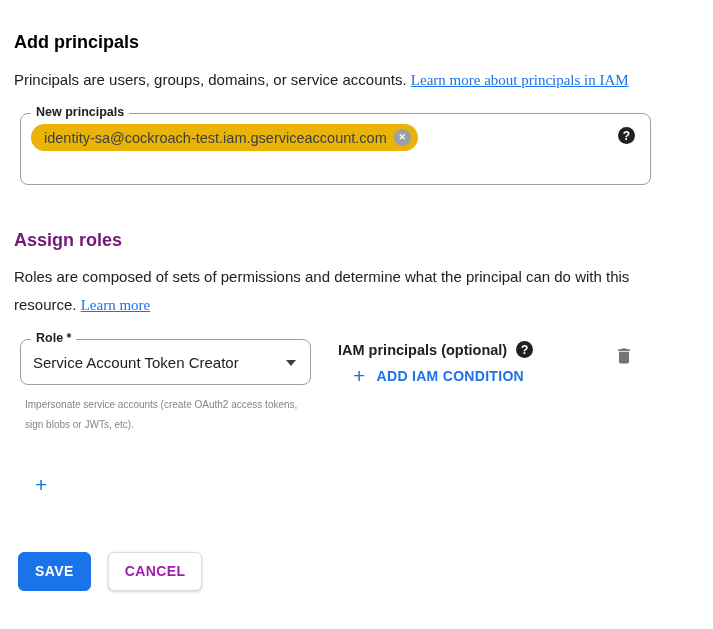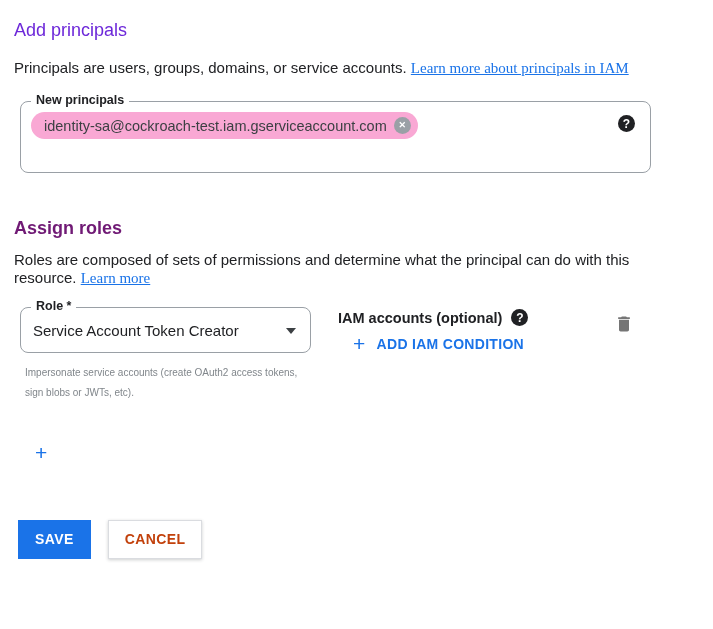--- a/index.html
+++ b/index.html
@@ -7,22 +7,22 @@
   body {
     width: 713px; height: 629px;
     background: #ffffff;
     font-family: "Liberation Sans", sans-serif;
     color: #202124;
     overflow: hidden;
   }
   .container { padding: 16px 14px; }
 
   h1.page-title {
-    font-size: 18px; font-weight: 400;
-    margin: 3px 0 0; line-height: 22px; color: #6d28d9;
+    font-size: 18px; font-weight: 700;
+    margin: 15px 0 0; line-height: 22px; color: #000000;
   }
   p.desc {
     font-size: 15px; line-height: 26px;
     margin: 14px 0 0; max-width: 652px; color: #202124;
   }
   a.link { color: #1a73e8; text-decoration: underline; cursor: pointer; font-family: Liberation Serif, serif; }
 
   
   .field {
     position: relative;
@@ -34,21 +34,21 @@
     position: absolute; top: -9px; left: 10px;
     background: #fff; padding: 0 5px;
     font-size: 12.5px; font-weight: 600; color: #202124;
     white-space: nowrap;
   }
   .principals-field { margin: 20px 0 0 6px; width: 631px; height: 72px; }
 
   .chip {
     display: inline-flex; align-items: center;
     margin: 10px 0 0 10px;
-    background: #f9a8d4; border-radius: 14px;
+    background: #eab308; border-radius: 14px;
     height: 27px; padding: 0 7px 0 13px;
     font-size: 14.5px; color: #3c4043;
     max-width: 560px;
   }
   .chip-close {
     width: 17px; height: 17px; margin-left: 7px; flex: none;
     background: #9aa0a6; border-radius: 50%;
     color: #fff; display: inline-flex; align-items: center; justify-content: center;
     font-size: 9px; font-weight: 700; cursor: pointer; line-height: 1;
   }
@@ -58,21 +58,21 @@
     color: #fff; display: inline-flex; align-items: center; justify-content: center;
     font-size: 12px; font-weight: 700; cursor: pointer; line-height: 1;
   }
   .principals-help { position: absolute; top: 13px; right: 15px; }
 
   h2.section-title {
     font-size: 18px; font-weight: 700;
     margin: 44px 0 0; line-height: 22px; color: #701a75;
   }
   p.desc2 {
-    font-size: 15px; line-height: 18px;
+    font-size: 15px; line-height: 28px;
     margin: 12px 0 0; max-width: 625px; color: #202124;
   }
 
   .role-row { display: flex; align-items: flex-start; margin-top: 20px; }
   .role-col { width: 300px; margin-left: 6px; flex: none; }
   .role-field { width: 291px; height: 46px; cursor: pointer; }
   .role-value {
     display: block; padding: 14px 36px 0 12px;
     font-size: 15px; color: #202124; white-space: nowrap;
   }
@@ -105,25 +105,25 @@
     flex: none; width: 26px; margin: 7px 62px 0 0;
     cursor: pointer; text-align: center;
   }
 
   .add-role { margin: 42px 0 0 21px; }
 
   .actions { display: flex; gap: 17px; margin: 56px 0 0 4px; }
   .btn {
     font-family: "Liberation Sans", sans-serif;
     font-size: 14px; font-weight: 700; letter-spacing: 0.4px;
-    padding: 10px 16px; border-radius: 0; cursor: pointer; line-height: 17px;
+    padding: 10px 16px; border-radius: 6px; cursor: pointer; line-height: 17px;
   }
   .btn-primary { background: #1a73e8; color: #ffffff; border: 1px solid #1a73e8; }
   .btn-secondary {
-    background: #ffffff; color: #c2410c;
+    background: #ffffff; color: #a21caf;
     border: 1px solid #dadce0;
     box-shadow: 0 1px 3px rgba(60,64,67,0.25);
   }
 </style>
 </head>
 <body>
 
 <div class="container">
 
   <h1 class="page-title">Add principals</h1>
@@ -151,21 +151,21 @@
       <div class="field role-field">
         <span class="field-label">Role *</span>
         <span class="role-value">Service Account Token Creator</span>
         <span class="dropdown-arrow"></span>
       </div>
       <p class="helper">Impersonate service accounts (create OAuth2 access tokens, sign blobs or JWTs, etc).</p>
     </div>
 
     <div class="condition-col">
       <div class="condition-label-row">
-        <span>IAM accounts (optional)</span>
+        <span>IAM principals (optional)</span>
         <span class="help-icon">?</span>
       </div>
       <div class="text-button add-condition">
         <span class="plus">+</span>
         <span>ADD IAM CONDITION</span>
       </div>
     </div>
 
     <div class="trash-col">
       <svg width="20" height="20" viewBox="0 0 24 24">

